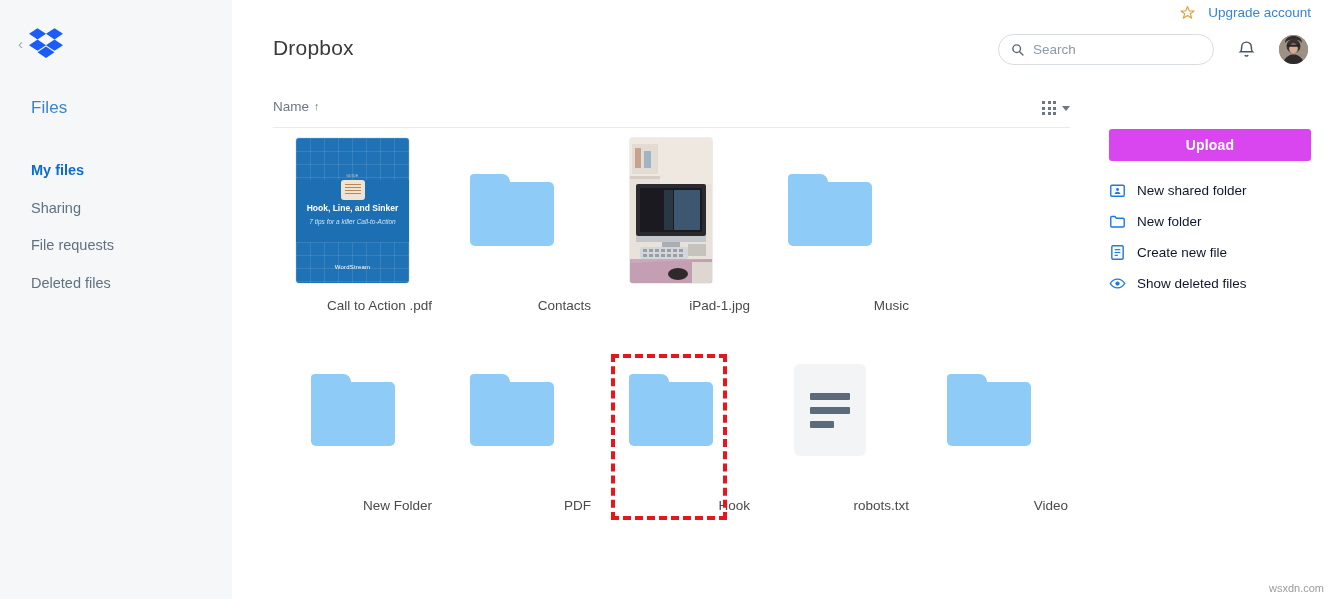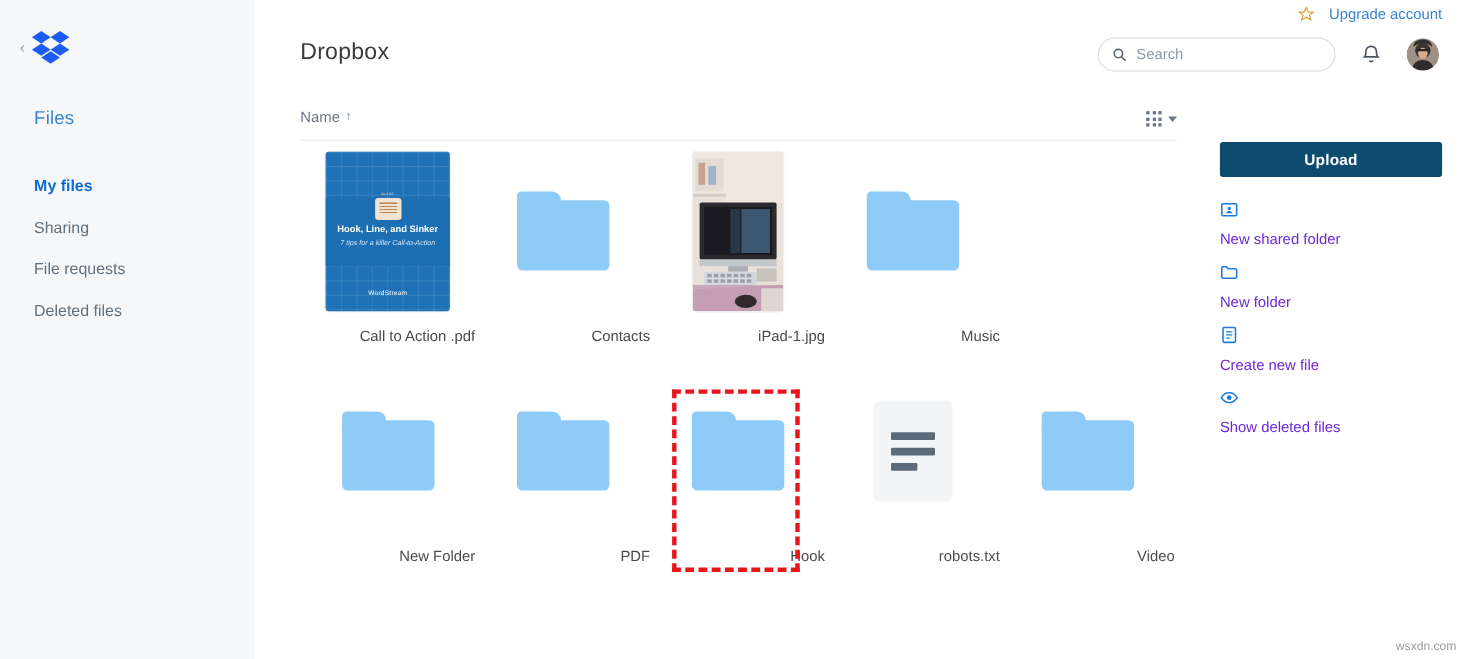--- a/index.html
+++ b/index.html
@@ -179,29 +179,29 @@
   
   .highlight {
     position:absolute; left:611px; top:354px;
     width:116px; height:166px;
     border:4px dashed #e8151b; pointer-events:none;
   }
 
   
   .right-panel { position:absolute; left:1109px; top:129px; width:202px; }
   .upload-btn {
-    width:202px; height:32px; background:#0c4a6e; color:#fff;
+    width:202px; height:32px; background:#d946ef; color:#fff;
     border:none; border-radius:3px; font-size:14px; font-weight:bold;
     font-family:"Liberation Sans", sans-serif; cursor:pointer;
     letter-spacing:.2px;
   }
   .action-list { margin-top:14px; }
   .action {
-    display:flex; gap:11px;
-    font-size:13.5px; color:#6d28d9; padding:7px 0; cursor:pointer;flex-direction:column;
+    display:flex; align-items:center; gap:11px;
+    font-size:13.5px; color:#0f172a; padding:7px 0; cursor:pointer;
   }
   .action .ic { width:17px; height:17px; flex:none; display:block; }
 
   .watermark {
     position:absolute; right:9px; bottom:5px;
     font-size:11px; color:#9b9b9b; font-family:"Liberation Sans", sans-serif;
   }
 </style>
 </head>
 <body>

